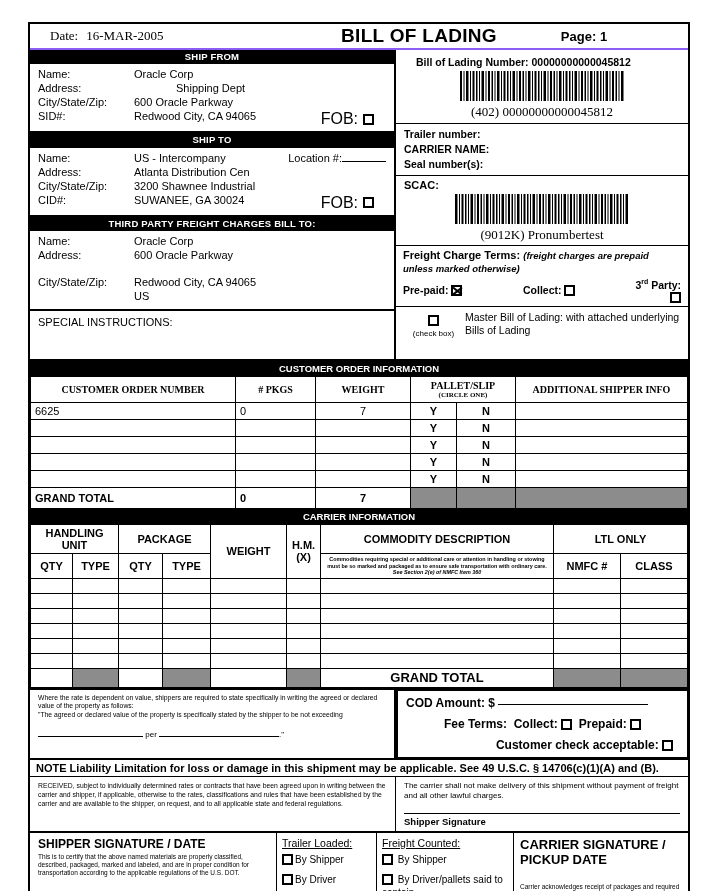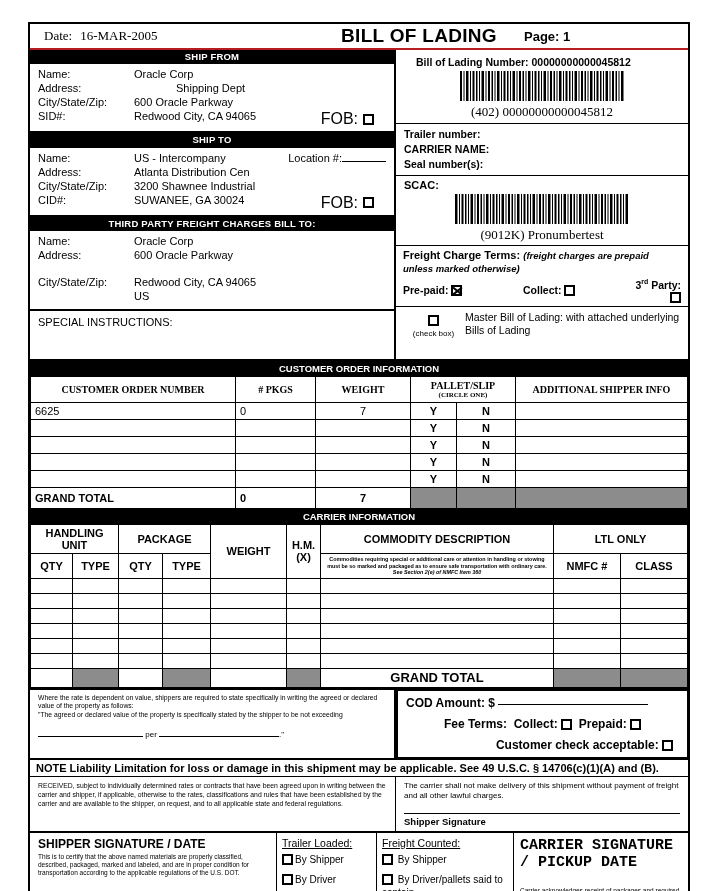--- a/index.html
+++ b/index.html
@@ -17,31 +17,31 @@
   .bol {
     width: 662px;
     border: 2px solid #000;
     background: #fff;
   }
 
   
   .titlebar {
     display: flex; align-items: center;
     height: 26px;
-    border-bottom: 2px solid #b91c1c;
-    padding: 0 14px;
+    border-bottom: 2px solid #8b5cf6;
+    padding: 0 20px;
   }
   .date-wrap { display:flex; gap:8px; font-size: 12px; width: 270px; }
   .date-lbl { font-family: "Liberation Serif", serif; font-size: 13px; }
   .date-val { font-family: "Liberation Serif", serif; font-size: 13px; }
   .maintitle {
     flex: 1; text-align: center;
     font-size: 19px; font-weight: bold; letter-spacing: .3px;
   }
-  .page-wrap { width: 150px; text-align: left; font-size: 13px; font-weight: bold; padding-right: 18px;}
+  .page-wrap { width: 150px; text-align: center; font-size: 13px; font-weight: bold; padding-right: 18px;}
   .page-wrap span { font-weight: bold; }
 
   
   .cols { display: flex; }
   .colL { width: 366px; border-right: 2px solid #000; }
   .colR { width: 292px; }
 
   .bandhdr {
     background: #000; color: #fff;
     font-size: 9.5px; font-weight: bold;
@@ -137,21 +137,21 @@
   .recvR .sg { font-size: 9.5px; font-weight: bold; }
 
   
   .sigrow { display:flex; }
   .sigA { width: 247px; border-right: 1px solid #000; padding: 4px 6px 4px 8px; }
   .sigA h4 { margin:0 0 2px; font-size: 12px; font-weight: bold; }
   .sigA p { margin:0; font-size: 6.5px; line-height: 8.4px; }
   .sigB { width: 100px; border-right: 1px solid #000; padding: 4px 5px; }
   .sigC { width: 137px; border-right: 1px solid #000; padding: 4px 5px; }
   .sigD { flex:1; padding: 4px 6px; }
-  .sigD h4 { margin:0 0 16px; font-size: 15px; font-weight: bold; font-family: Liberation Mono, monospace; }
+  .sigD h4 { margin:0 0 16px; font-size: 13px; font-weight: bold; }
   .sigD p { margin:0; font-size: 6.5px; line-height: 8.6px; }
   .ulh { font-size: 10.5px; text-decoration: underline; display:block; margin-bottom: 4px; }
   .cbrow { font-size: 10px; margin-bottom: 7px; line-height: 13px; }
   .cbrow .chk { margin-right: 2px; }
 </style>
 </head>
 <body>
 
 <div class="page">
   <div class="bol">

